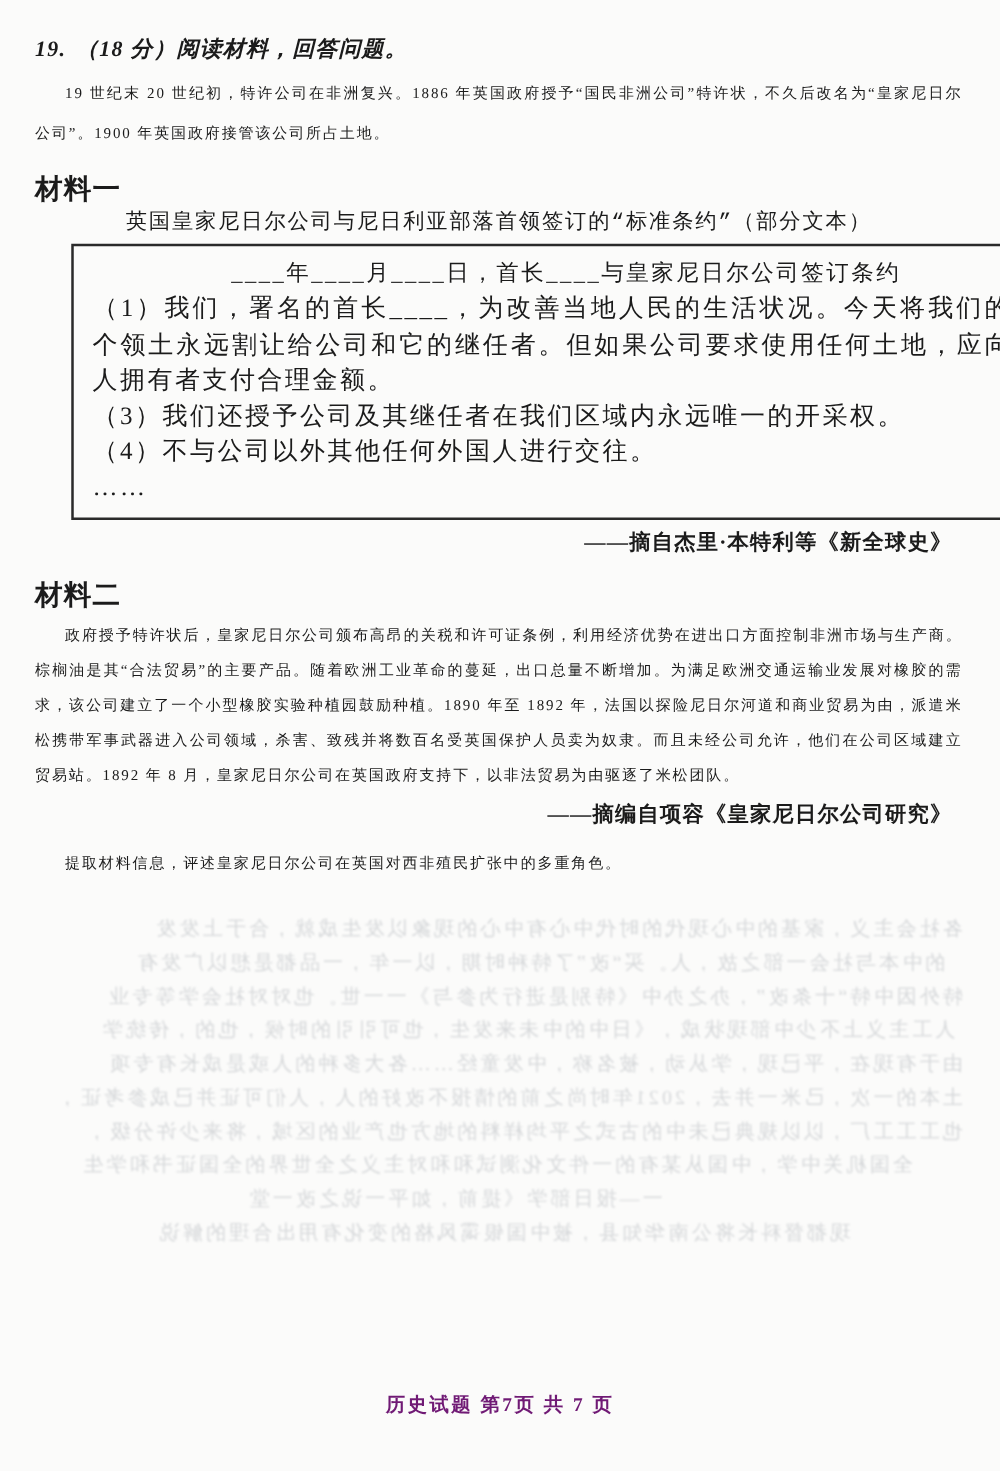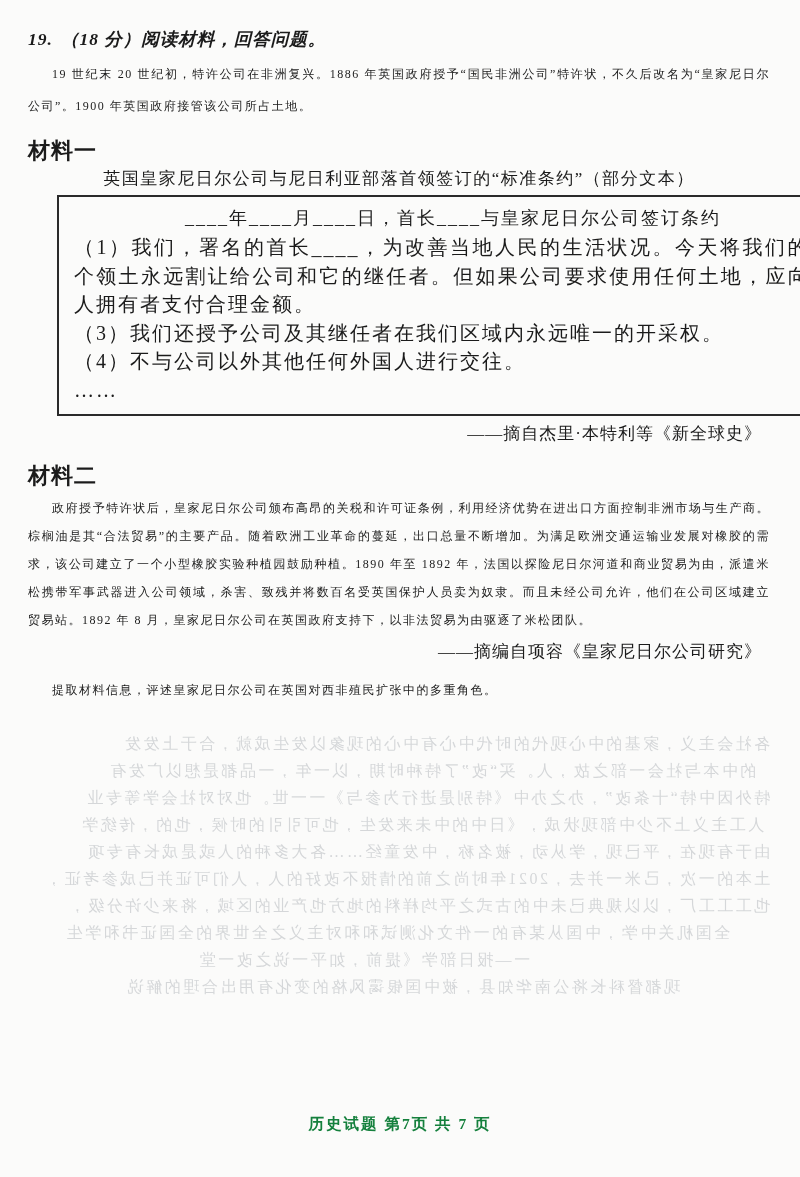--- a/index.html
+++ b/index.html
@@ -40,20 +40,21 @@
     font-size: 22px;
     letter-spacing: 1px;
     line-height: 26px;
   }
   .box-title {
     margin-top: 2px;
     text-align: center;
     font-size: 17px;
     letter-spacing: 1.5px;
     line-height: 26px;
+    font-family: Liberation Mono, monospace;
   }
   .treaty-box {
     margin-top: 3px;
     margin-left: 29px;   
     width: 792px;
     box-sizing: border-box;
     border: 2px solid #2a2a2a;
     padding: 6px 15px 10px 15px;
     background: #fbfbfa;
   }
@@ -70,20 +71,21 @@
     line-height: 28.5px;
     text-align: justify;
   }
   .source-line {
     margin-top: 5px;
     text-align: right;
     padding-right: 8px;
     font-size: 17px;
     letter-spacing: 1px;
     line-height: 26px;
+    font-weight: bold;
   }
   p.body2 { line-height: 28px; margin-top: 5px; }
   p.task  { margin-top: 9px; }
   .ghost {
     margin-top: 24px;
     transform: scaleX(-1);
     opacity: 0.34;
     color: #8d939b;
     filter: blur(0.7px);
   }
@@ -101,21 +103,21 @@
   .ghost p:nth-child(9) { padding-left: 240px; }
   .ghost p:nth-child(10){ padding-left: 90px; }
   .footer {
     position: absolute;
     left: 0; bottom: 42px;
     width: 100%;
     text-align: center;
     font-weight: 700;
     font-size: 15.5px;
     letter-spacing: 2px;
-    color: #15803d;
+    color: #701a75;
   }
 </style>
 </head>
 <body>
 
 <div class="page">
 
   <div class="q-line">
     <span class="q-num">19.</span><span>（18 分）阅读材料，回答问题。</span>
   </div>

